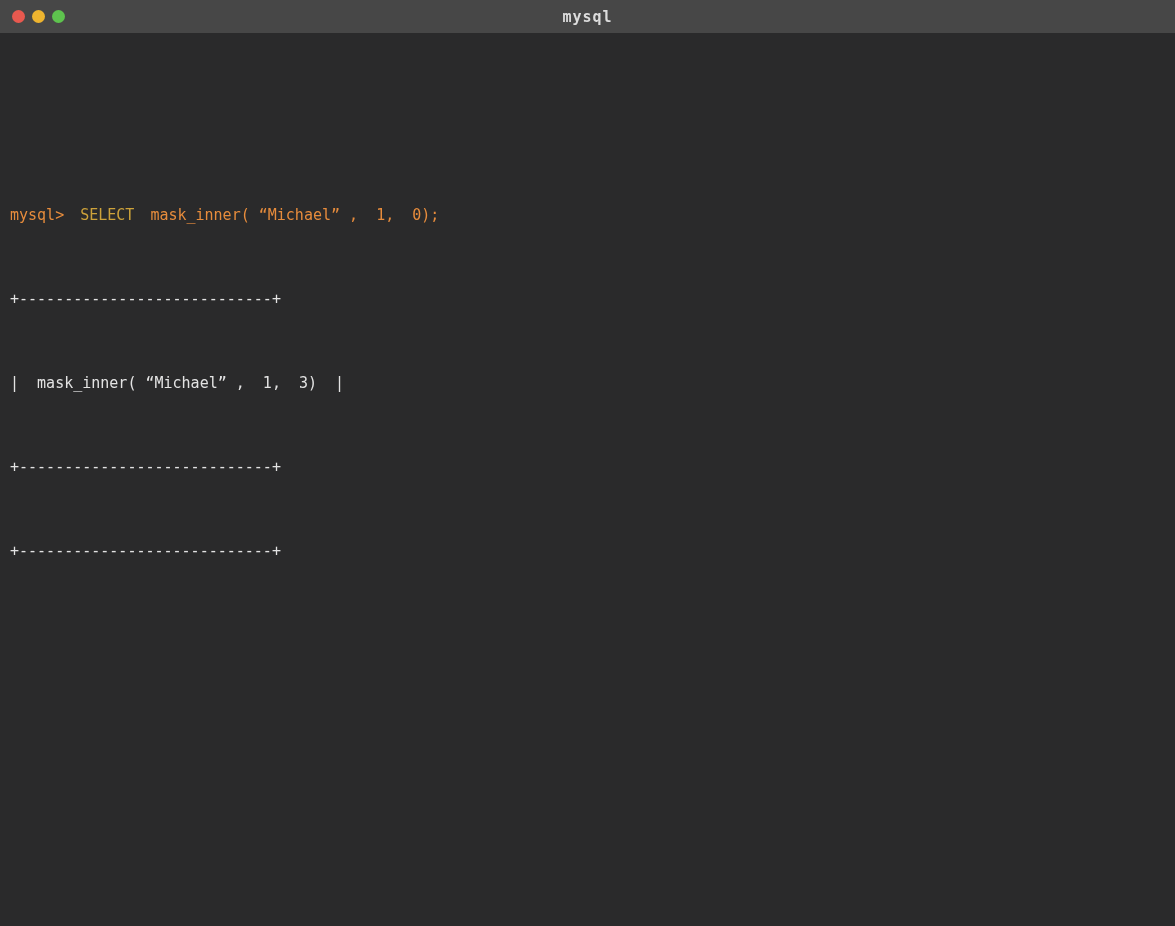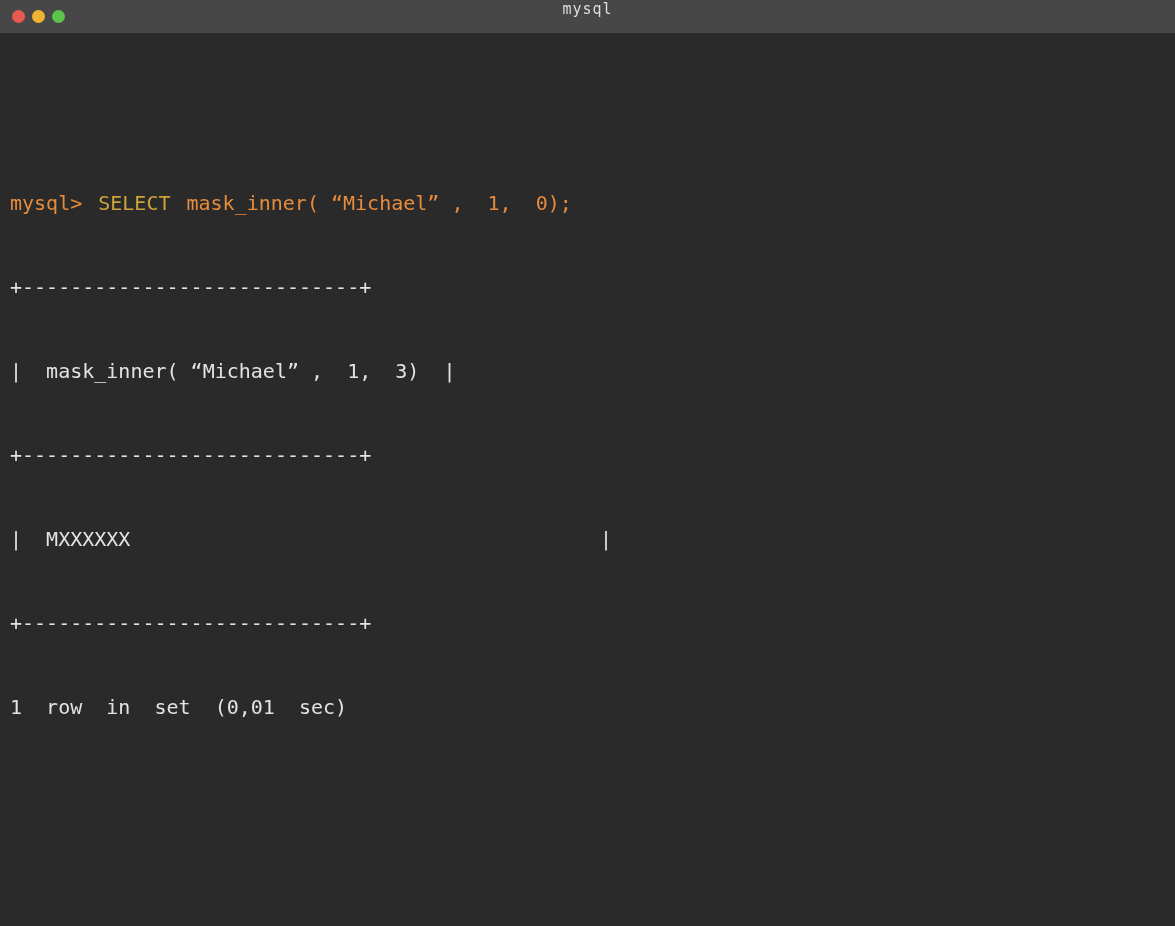--- a/index.html
+++ b/index.html
@@ -27,21 +27,22 @@
     height: 926px;
     display: flex;
     flex-direction: column;
   }
   .titlebar {
     height: 33px;
     flex: 0 0 33px;
     background: var(--titlebar_bg);
     position: relative;
     display: flex;
-    align-items: flex-start;
+    align-items: center;
+    font-weight: bold;
   }
   .traffic-lights {
     position: absolute;
     left: 12px;
     top: 0;
     height: 33px;
     display: flex;
     align-items: center;
     gap: 7px;
   }
@@ -58,25 +59,26 @@
   .title {
     width: 100%;
     text-align: center;
     color: var(--title_text);
     font-size: 15px;
     letter-spacing: 1px;
   }
   .term {
     flex: 1 1 auto;
     padding: 16px 15px 0 10px;
-    font-size: 20px;
+    font-size: 15px;
     line-height: 28px;
     color: var(--output_text);
     white-space: pre;
     overflow: hidden;
+    margin-top: 12px;
   }
   .block { margin-bottom: 28px; }
   .block:last-child { margin-bottom: 0; }
   .line { height: 28px; }
   .c-prompt { color: var(--prompt_orange); }
   .c-keyword { color: var(--keyword_gold); margin: 0 16px; }
   .c-code { color: var(--prompt_orange); }
 </style>
 </head>
 <body>
@@ -91,23 +93,21 @@
     <div class="title">mysql</div>
   </div>
 
   <div class="term">
 
     <div class="block">
       <div class="line"><span class="c-prompt">mysql&gt;</span><span class="c-keyword">SELECT</span><span class="c-code">mask_inner( “Michael” ,  1,  0);</span></div>
       <div class="line">+----------------------------+</div>
       <div class="line">|  mask_inner( “Michael” ,  1,  3)  |</div>
       <div class="line">+----------------------------+</div>
-      <div class="line">|  MXXXXXX                                       |</div>
       <div class="line">+----------------------------+</div>
-      <div class="line">1  row  in  set  (0,01  sec)</div>
     </div>
 
     <div class="block">
       
       
       
       
       
       
       

